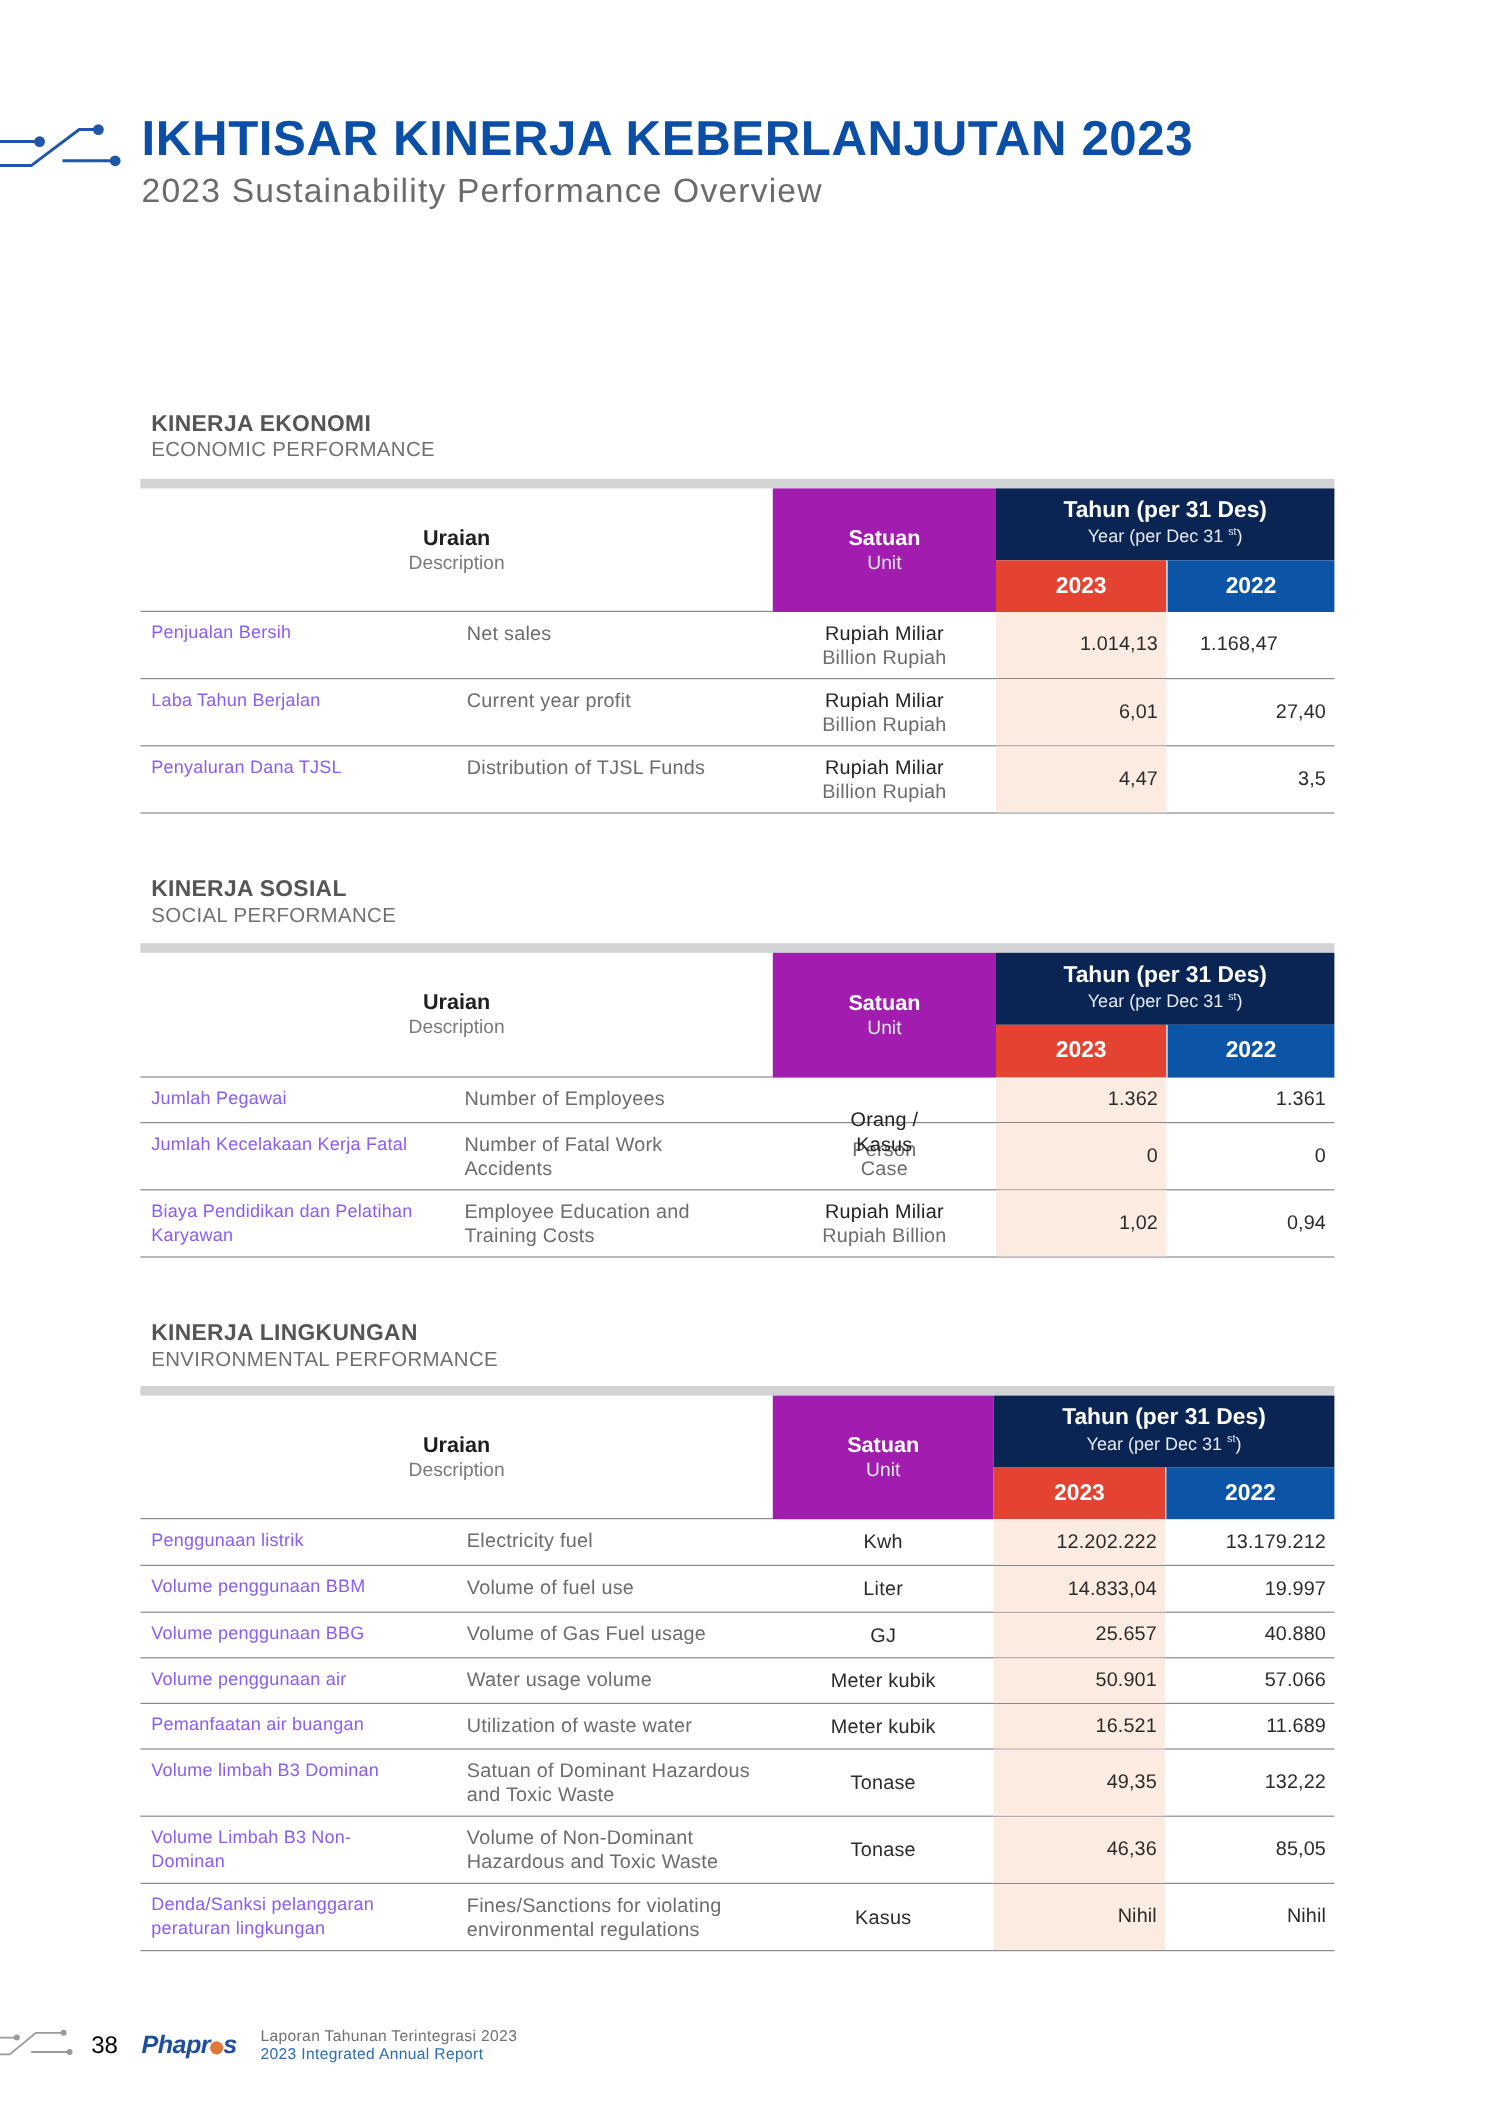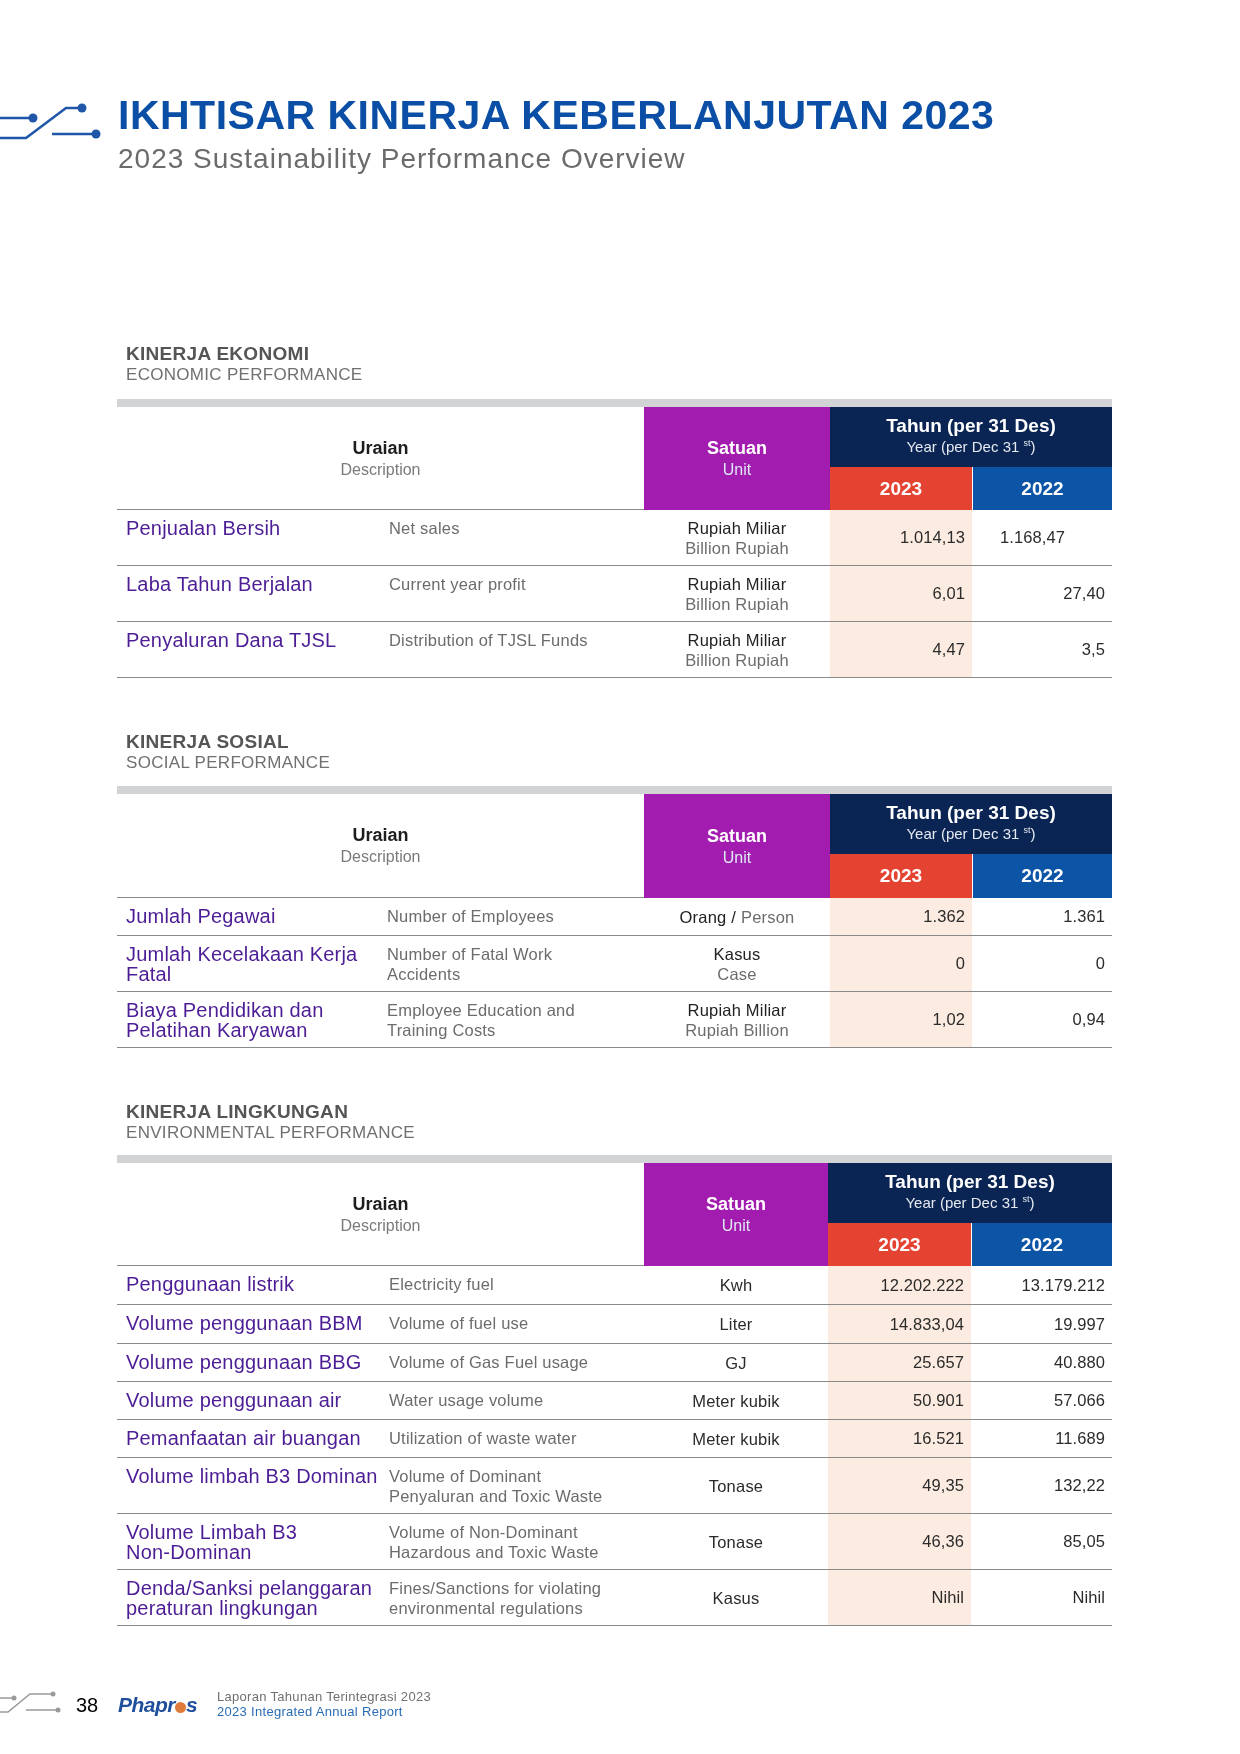--- a/index.html
+++ b/index.html
@@ -28,21 +28,21 @@
     .th-year .b { font-weight: 700; font-size: 19px; padding-top: 8px; }
     .th-year .s { font-size: 15px; color: #e5e9f0; margin-top: 1px; }
     .th-year sup { font-size: 9px; }
     .th-2023 { position: absolute; background: #e44332; color: #fff; font-weight: 700; font-size: 19px; text-align: center; }
     .th-2022 { position: absolute; background: #0b54a6; color: #fff; font-weight: 700; font-size: 19px; text-align: center; border-left: 1px solid #ffffff; }
     .centered-v { display: flex; flex-direction: column; justify-content: center; align-items: center; }
 
     .tbody { position: absolute; left: 0; width: 995px; }
     .row { position: absolute; left: 0; width: 995px; border-bottom: 1.5px solid #8a8a8a; }
     .hl { position: absolute; top: 0; height: 100%; background: #fcebe0; }
-    .c-id { position: absolute; left: 9px; top: 8px; font-size: 20px; color: #4c1d95; line-height: 20px; letter-spacing: 0.2px; }
+    .c-id { position: absolute; left: 9px; top: 8px; font-size: 15px; color: #8b5cf6; line-height: 20px; letter-spacing: 0.2px; }
     .c-en { position: absolute; top: 8px; font-size: 16.5px; color: #6c6c6c; line-height: 20px; letter-spacing: 0.2px; }
     .c-unit { position: absolute; top: 0; height: 100%; text-align: center; font-size: 16.5px; line-height: 20px; letter-spacing: 0.2px; }
     .c-unit .u1 { color: #222; }
     .c-unit .u2 { color: #6c6c6c; }
     .c-v { position: absolute; top: 0; height: 100%; text-align: left; font-size: 16.5px; color: #2b2b2b; display: flex; align-items: center; justify-content: flex-end; padding-right: 7px; letter-spacing: 0.1px; }
 
     
     .ftr-deco { position: absolute; left: 0; top: 1688px; width: 64px; height: 36px; }
     .ftr-page { position: absolute; left: 76px; top: 1694px; font-size: 20px; color: #000000; }
     .ftr-logo { position: absolute; left: 118px; top: 1693px; font-size: 21px; font-weight: 700; font-style: italic; color: #1f4f9c; letter-spacing: -0.5px; }
@@ -143,21 +143,21 @@
     </div>
     <div class="th-2023 centered-v" style="left:713px; top:60px; width:142px; height:44px;">2023</div>
     <div class="th-2022 centered-v" style="left:855px; top:60px; width:140px; height:44px;">2022</div>
   </div>
 
   <div class="tbody" style="top:167px;">
     <div class="row" style="top:0; height:38px;">
       <div class="hl" style="left:713px; width:142px;"></div>
       <div class="c-id">Jumlah Pegawai</div>
       <div class="c-en" style="left:270px;">Number of Employees</div>
-      <div class="c-unit centered-v" style="left:527px; width:186px; flex-direction:row; gap:5px;">
+      <div class="c-unit centered-v" style="left:527px; width:186px; flex-direction:column; gap:5px;margin-top:29px;">
           <span class="u1">Orang /</span>
           <span class="u2">Person</span>
         </div>
       <div class="c-v" style="left:713px; width:142px;">1.362</div>
       <div class="c-v" style="left:855px; width:140px;">1.361</div>
     </div>
     <div class="row" style="top:38px; height:56px;">
       <div class="hl" style="left:713px; width:142px;"></div>
       <div class="c-id" style="width:240px;">Jumlah Kecelakaan Kerja Fatal</div>
       <div class="c-en" style="left:270px; width:220px;">Number of Fatal Work Accidents</div>
@@ -241,21 +241,21 @@
       <div class="hl" style="left:711px; width:143px;"></div>
       <div class="c-id">Pemanfaatan air buangan</div>
       <div class="c-en" style="left:272px;">Utilization of waste water</div>
       <div class="c-unit centered-v" style="left:527px; width:184px;">Meter kubik</div>
       <div class="c-v" style="left:711px; width:143px;">16.521</div>
       <div class="c-v" style="left:854px; width:141px;">11.689</div>
     </div>
     <div class="row" style="top:192px; height:56px;">
       <div class="hl" style="left:711px; width:143px;"></div>
       <div class="c-id">Volume limbah B3 Dominan</div>
-      <div class="c-en" style="left:272px; width:240px;">Volume of Dominant Penyaluran and Toxic Waste</div>
+      <div class="c-en" style="left:272px; width:240px;">Satuan of Dominant Hazardous and Toxic Waste</div>
       <div class="c-unit centered-v" style="left:527px; width:184px;">Tonase</div>
       <div class="c-v" style="left:711px; width:143px;">49,35</div>
       <div class="c-v" style="left:854px; width:141px;">132,22</div>
     </div>
     <div class="row" style="top:248px; height:56px;">
       <div class="hl" style="left:711px; width:143px;"></div>
       <div class="c-id" style="width:220px;">Volume Limbah B3 Non-Dominan</div>
       <div class="c-en" style="left:272px; width:240px;">Volume of Non-Dominant Hazardous and Toxic Waste</div>
       <div class="c-unit centered-v" style="left:527px; width:184px;">Tonase</div>
       <div class="c-v" style="left:711px; width:143px;">46,36</div>

